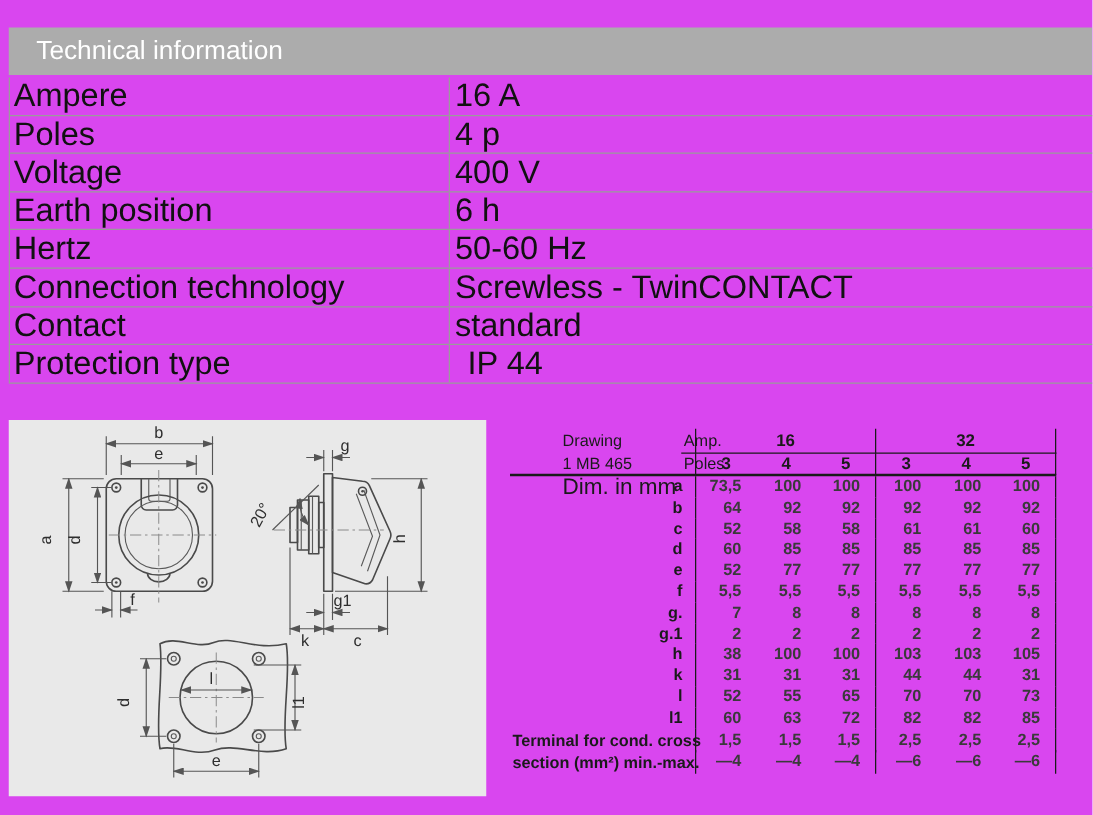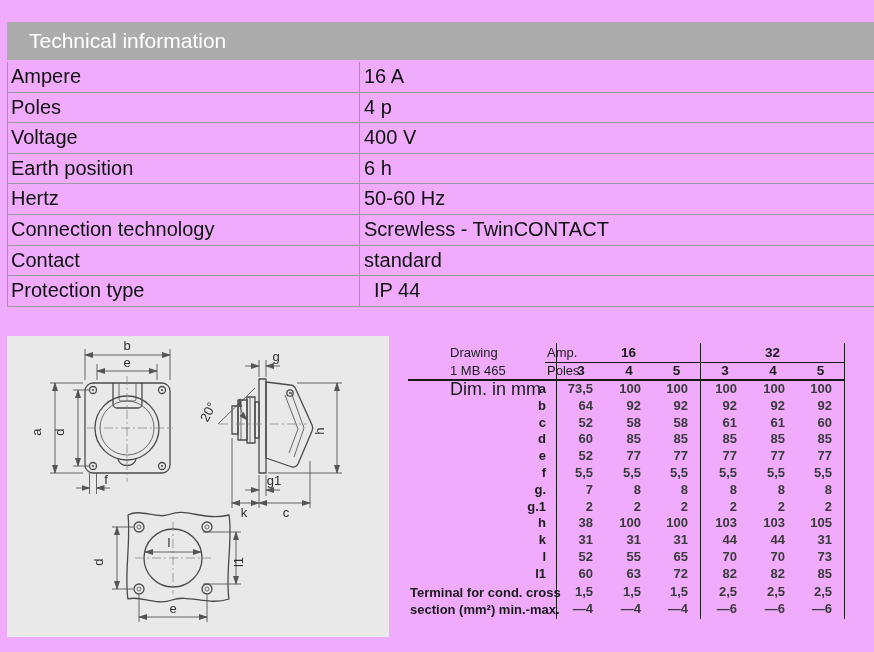--- a/index.html
+++ b/index.html
@@ -1,27 +1,27 @@
 <!DOCTYPE html>
 <html><head>
 <meta charset="utf-8">
 <style>
   html,body{margin:0;padding:0;background:#ffffff;}
-  .page{position:relative;width:874px;height:652px;background:#f0abfc;overflow:hidden;
+  .page{position:relative;width:874px;height:652px;background:#d946ef;overflow:hidden;
         font-family:"Liberation Sans",sans-serif;color:#111;}
 
   
   .tech-header{position:absolute;left:7px;top:22px;width:867px;height:38px;
                background:#ACACAC;color:#ffffff;font-size:21px;line-height:38px;
                padding-left:22px;box-sizing:border-box;}
 
   
   .spec-table{position:absolute;left:7px;top:62px;width:867px;border-left:1px solid #9b9b9b;}
   .spec-row{display:grid;grid-template-columns:351px 1fr;height:30.6px;line-height:29.5px;
-            border-bottom:1px solid #9b9b9b;font-size:20px;box-sizing:border-box;}
+            border-bottom:1px solid #9b9b9b;font-size:26px;box-sizing:border-box;}
   .spec-label{padding-left:3px;overflow:hidden;white-space:nowrap;}
   .spec-value{border-left:1px solid #9b9b9b;padding-left:4px;overflow:hidden;white-space:nowrap;}
   .spec-row:last-child .spec-value{padding-left:14px;}
 
   
   .drawing-panel{position:absolute;left:7px;top:336px;width:382px;height:301px;background:#E9E9E9;}
   .out{fill:none;stroke:#4a4a4a;stroke-width:1.3;stroke-linejoin:round;}
   .thin{fill:none;stroke:#5a5a5a;stroke-width:0.9;}
   .dim,.ext{fill:none;stroke:#555;stroke-width:0.9;}
   .cl{fill:none;stroke:#8a8a8a;stroke-width:0.8;stroke-dasharray:9 3 2 3;}

